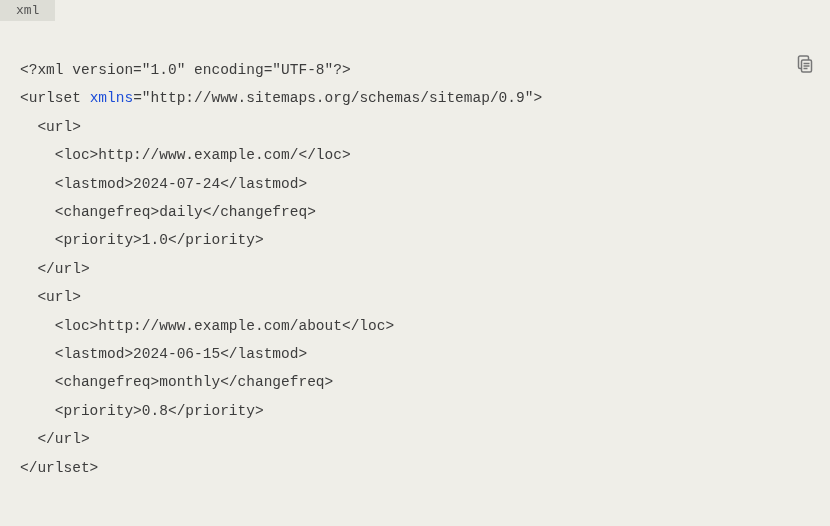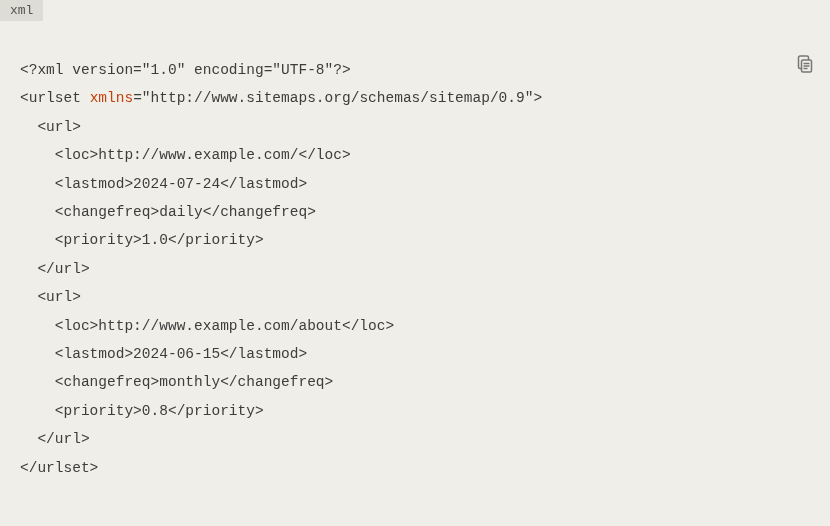--- a/index.html
+++ b/index.html
@@ -16,21 +16,21 @@
       position: relative;
       overflow: hidden;
     }
     .language-label {
       position: absolute;
       top: 0;
       left: 0;
       background: #ddddd6;
       color: #555;
       font-size: 13px;
-      padding: 3px 10px;
+      padding: 3px 16px;
       font-family: "SFMono-Regular", Consolas, "Liberation Mono", Menlo, monospace;
     }
     .copy-icon {
       position: absolute;
       top: 55px;
       right: 17px;
       width: 16px;
       height: 18px;
       cursor: pointer;
     }
@@ -39,21 +39,21 @@
       stroke-width: 1.5;
       fill: none;
     }
     .code-area {
       padding: 56px 20px 20px 20px;
       line-height: 28.4px;
       color: #3d3d3d;
       white-space: pre;
     }
     .tag-gray { color: #3d3d3d; }
-    .attr-name { color: #c2410c; }
+    .attr-name { color: #1d4ed8; }
   </style>
 </head>
 <body>
 
 <div class="language-label">xml</div>
 
 <div class="copy-icon">
   <svg viewBox="0 0 16 18" width="16" height="18">
     <rect x="4.5" y="5" width="10" height="12" rx="1.5"></rect>
     <path d="M 11.5 5 V 2.5 A 1.5 1.5 0 0 0 10 1 H 3 A 1.5 1.5 0 0 0 1.5 2.5 V 12 A 1.5 1.5 0 0 0 3 13.5 H 4.5"></path>

